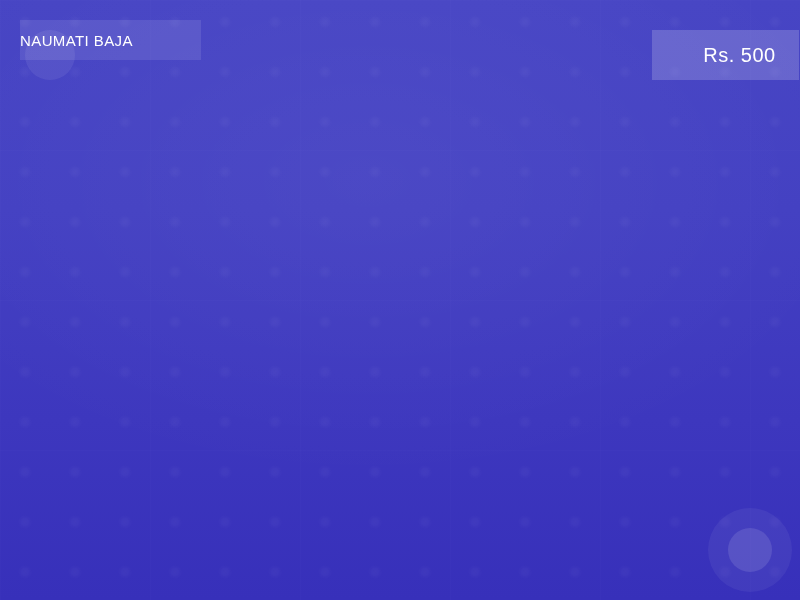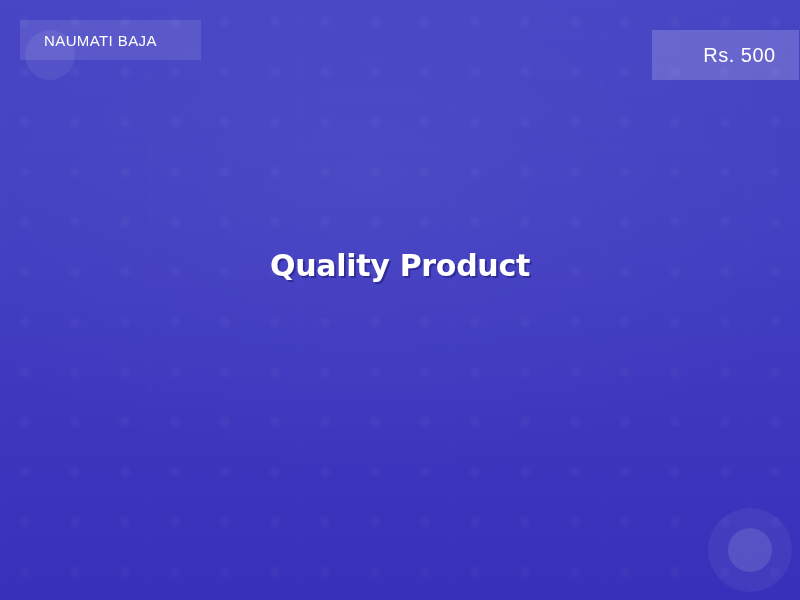--- a/index.html
+++ b/index.html
@@ -72,21 +72,21 @@
   #brand-badge {
     position: absolute;
     left: 20px;
     top: 20px;
     width: 181px;
     height: 40px;
     background: rgba(255,255,255,0.10);
     display: flex;
     align-items: center;
     box-sizing: border-box;
-    padding-left: 24px;
+    padding-left: 0;
   }
   #brand-badge .brand-text {
     color: #ffffff;
     font-family: "Liberation Sans", sans-serif;
     font-size: 15px;
     font-weight: 400;
     letter-spacing: 0.4px;
     white-space: nowrap;
   }
 
@@ -142,20 +142,17 @@
   <div class="deco-circle" id="brand-circle"></div>
 
   <div id="brand-badge">
     <span class="brand-text">NAUMATI BAJA</span>
   </div>
 
   <div id="price-badge">
     <span class="price-text">Rs. 500</span>
   </div>
 
-  <div id="headline-wrap">
-    <span id="headline">Quality Product</span>
-  </div>
 
   <div class="deco-circle" id="corner-circle-outer"></div>
   <div class="deco-circle" id="corner-circle-inner"></div>
 
 </div>
 
 </body></html>

